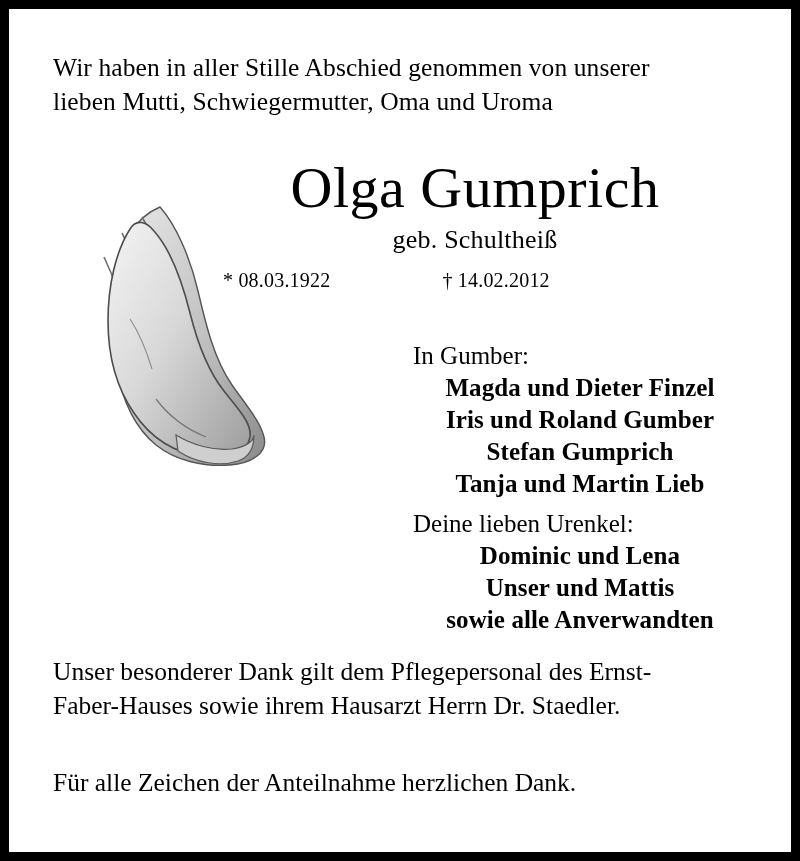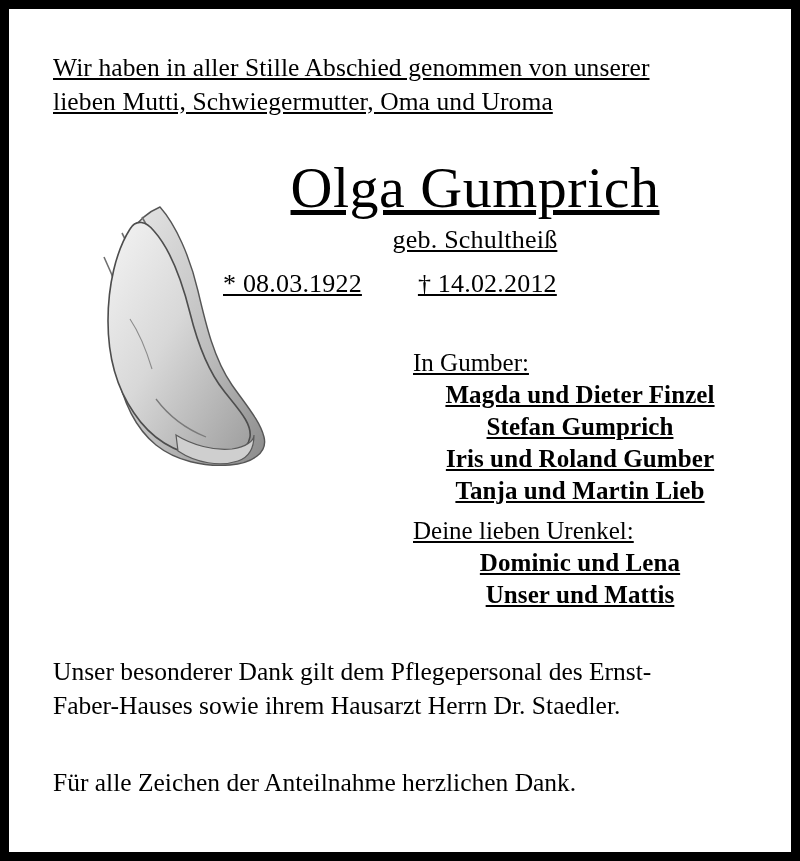--- a/index.html
+++ b/index.html
@@ -23,21 +23,20 @@
     border: 9px solid #000000;
     padding: 0;
   }
   .inner {
     position: relative;
     box-sizing: border-box;
     width: 100%;
     height: 100%;
     background: #ffffff;
     padding: 42px 44px 20px 44px;
-    text-decoration: underline;
   }
   .intro {
     font-size: 25.5px;
     line-height: 1.32;
     letter-spacing: 0.1px;
     margin: 0 0 6px 0;
     white-space: pre-line;
   }
   .name-block {
     text-align: center;
@@ -54,22 +53,22 @@
   .maiden-name {
     font-size: 26px;
     margin-top: 6px;
     letter-spacing: 0.2px;
   }
   .dates {
     margin-top: 14px;
     margin-left: 170px;
     display: flex;
     justify-content: flex-start;
-    gap: 56px;
-    font-size: 26px;
+    gap: 112px;
+    font-size: 20px;
     letter-spacing: 0.2px;
   }
   .hands {
     position: absolute;
     left: 55px;
     top: 190px;
     width: 215px;
     height: 275px;
   }
   .family {
@@ -149,27 +148,28 @@
     </div>
 
     <div class="dates">
       <span>* 08.03.1922</span>
       <span>† 14.02.2012</span>
     </div>
 
     <div class="family">
       <div class="lead">In Gumber:</div>
       <div class="member">Magda und Dieter Finzel</div>
+      <div class="member">Iris und Roland Gumber</div>
       <div class="member">Stefan Gumprich</div>
-      <div class="member">Iris und Roland Gumber</div>
       <div class="member">Tanja und Martin Lieb</div>
       <div class="group-gap"></div>
       <div class="lead">Deine lieben Urenkel:</div>
       <div class="member">Dominic und Lena</div>
       <div class="member">Unser und Mattis</div>
+      <div class="member">sowie alle Anverwandten</div>
     </div>
 
     <div class="thanks">
       <p>Unser besonderer Dank gilt dem Pflegepersonal des Ernst-
 Faber-Hauses sowie ihrem Hausarzt Herrn Dr. Staedler.</p>
       <p>Für alle Zeichen der Anteilnahme herzlichen Dank.</p>
     </div>
 
   </div>
 </div>

